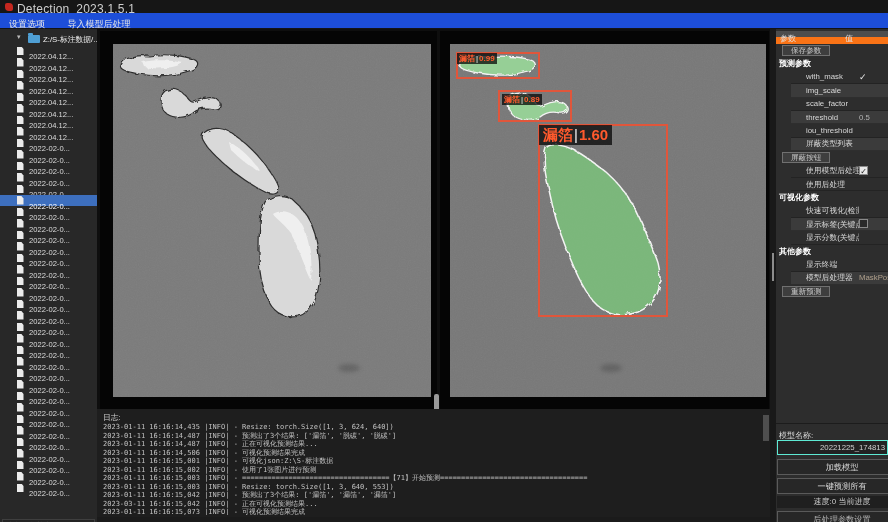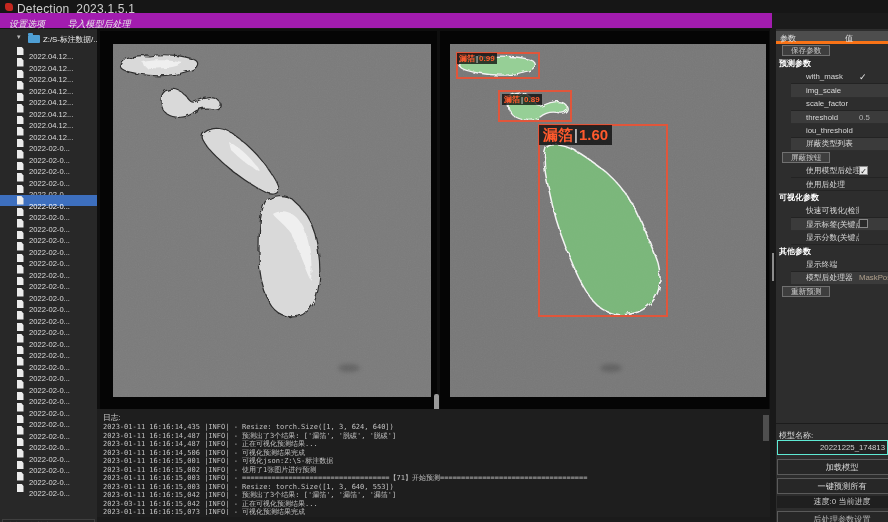--- a/index.html
+++ b/index.html
@@ -5,22 +5,22 @@
   * { margin:0; padding:0; box-sizing:border-box; }
   html,body { width:888px; height:522px; overflow:hidden; background:#181818;
     font-family:"Liberation Sans", sans-serif; }
   #app { position:relative; width:888px; height:522px; background:#1b1b1b; overflow:hidden; }
 
   
   #titlebar { position:absolute; left:0; top:0; width:888px; height:13px; background:#161616; }
   #app-icon { position:absolute; left:5px; top:3px; width:8px; height:8px; background:#c4271f;
     border-radius:2px 4px 2px 4px; }
   #win-title { position:absolute; left:17px; top:2px; font-size:12px; color:#cfcfcf; letter-spacing:.2px; }
-  #menubar { position:absolute; left:0; top:13px; width:772px; height:16px; background:#a21caf;
-    border-bottom:1px solid #141414;font-style:italic; }
+  #menubar { position:absolute; left:0; top:13px; width:888px; height:16px; background:#1d4ed8;
+    border-bottom:1px solid #141414; }
   .menu-item { display:inline-block; font-size:9px; color:#e6e6e6; padding:2px 9px 0 9px; }
 
   
   #sidebar { position:absolute; left:0; top:29px; width:97px; height:493px; background:#282828; }
   #tree-root { position:absolute; left:12px; top:3px; width:117px; height:12px; white-space:nowrap; }
   .arrow { position:absolute; left:5px; top:1px; font-size:7px; color:#bbb; }
   .folder { position:absolute; left:16px; top:3px; width:12px; height:8px; background:#4f9fd4; border-radius:1px; }
   .folder::before { content:""; position:absolute; left:0; top:-2px; width:5px; height:2px;
     background:#4f9fd4; border-radius:1px 1px 0 0; }
   #root-label { position:absolute; left:31px; top:2px; font-size:7.8px; color:#efefef; }
@@ -69,21 +69,21 @@
     color:#c2c2c2; white-space:pre; }
   #log-scrollbar { position:absolute; right:3px; top:6px; width:6px; height:26px; background:#4e4e4e; }
 
   
   #v-splitter { position:absolute; left:770px; top:29px; width:6px; height:493px; background:#191919; }
   #v-splitter .grip { position:absolute; left:2px; top:224px; width:2px; height:28px; background:#8d8d8d; }
 
   
   #params-panel { position:absolute; left:776px; top:29px; width:112px; height:493px; background:#2d2d2d; }
   #params-header { position:absolute; left:0; top:2px; width:112px; height:13px; background:#4d4d4d;
-    border-bottom:3px solid #f97316; }
+    border-bottom:7px solid #f97316; }
   .ph-param { position:absolute; left:4px; top:2px; font-size:8px; color:#e2e2e2; }
   .ph-value { position:absolute; left:69px; top:2px; font-size:8px; color:#e2e2e2; }
   #param-rows { position:absolute; left:0; top:15px; width:112px; }
   .p-row { position:relative; height:13.4px; display:flex; align-items:center;
     border-bottom:1px solid rgba(0,0,0,0.22);margin-left:15px; }
   .p-row.alt { background:#3b3b3b; }
   .p-label { padding-left:15px; font-size:7.8px; color:#d8d8d8; white-space:nowrap;
     width:68px; overflow:hidden; flex:0 0 68px; }
   .p-value { font-size:7.8px; color:#b5b5b5; white-space:nowrap; }
   .p-value.check { color:#e8e8e8; font-size:9px; }

